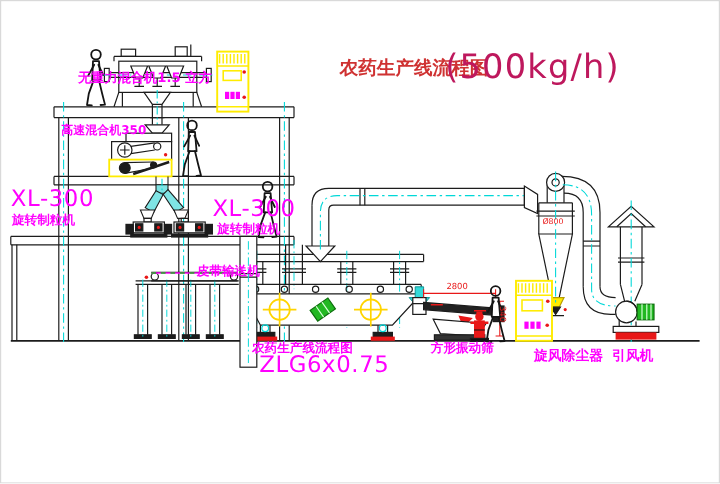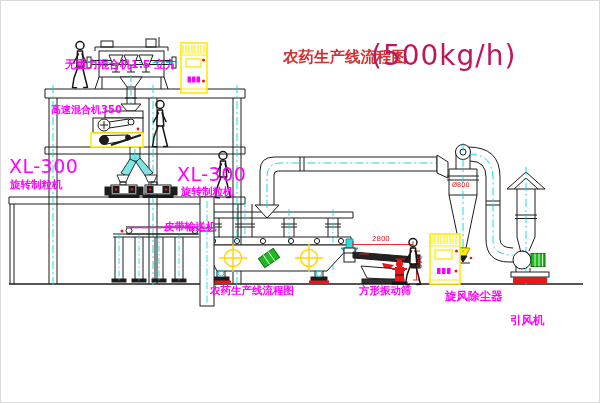--- a/index.html
+++ b/index.html
@@ -280,23 +280,24 @@
 <div class="lbl" style="left:50px;top:104px;font-size:10px;">高速混合机350</div>
 
 <div class="lbl model" style="left:8px;top:156px;font-size:19px;">XL-300</div>
 <div class="lbl" style="left:9px;top:178px;font-size:10.5px;">旋转制粒机</div>
 <div class="lbl model" style="left:176px;top:164px;font-size:19px;">XL-300</div>
 <div class="lbl" style="left:180px;top:185px;font-size:10.5px;">旋转制粒机</div>
 
 <div class="lbl" style="left:163px;top:204px;font-size:10.5px;margin-top:16px;">皮带输送机</div>
 
 <div class="lbl" style="left:209px;top:284px;font-size:10.5px;">农药生产线流程图</div>
+<div class="lbl model" style="left:215px;top:294px;font-size:19px;">ZLG6x0.75</div>
 
 <div class="lbl" style="left:358px;top:284px;font-size:10.5px;">方形振动筛</div>
 
 <div class="lbl" style="left:444px;top:290px;font-size:11.5px;text-align:right;">旋风除尘器</div>
-<div class="lbl" style="left:509px;top:290px;font-size:11.5px;margin-top:24px;">引风机</div>
+<div class="lbl" style="left:509px;top:290px;font-size:11.5px;">引风机</div>
 
 <div class="dim" style="left:371px;top:235px;font-size:7px;">2800</div>
 <div class="dim" style="left:421px;top:254px;font-size:7px;transform:rotate(90deg);transform-origin:0 0;">340</div>
 <div class="dim" style="left:451px;top:181px;font-size:6.5px;">Ø800</div>
 
 </div>
 
 </body></html>

